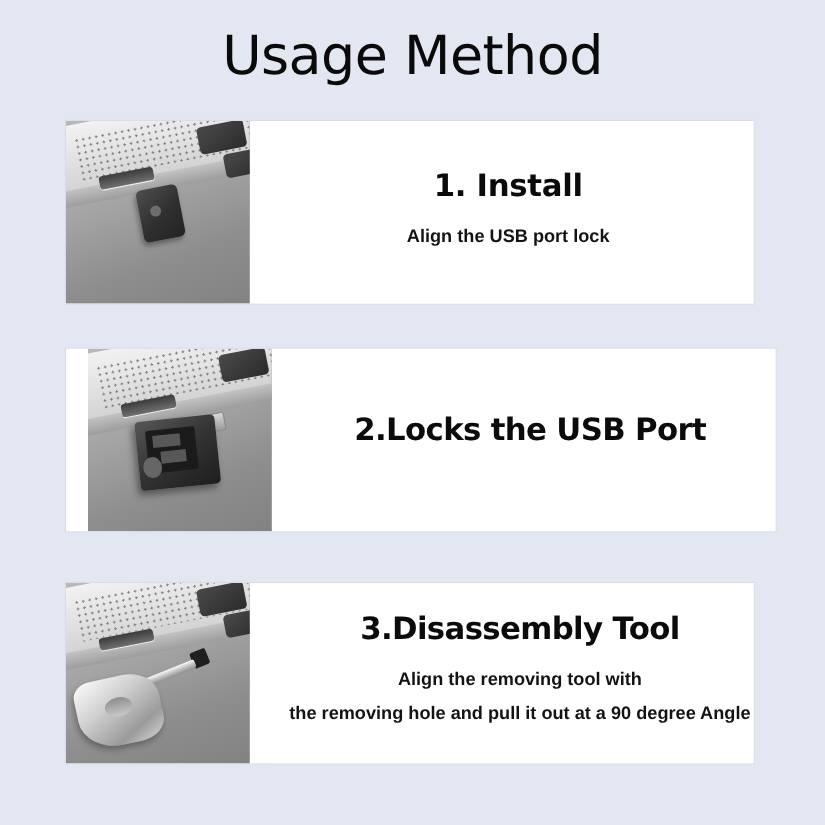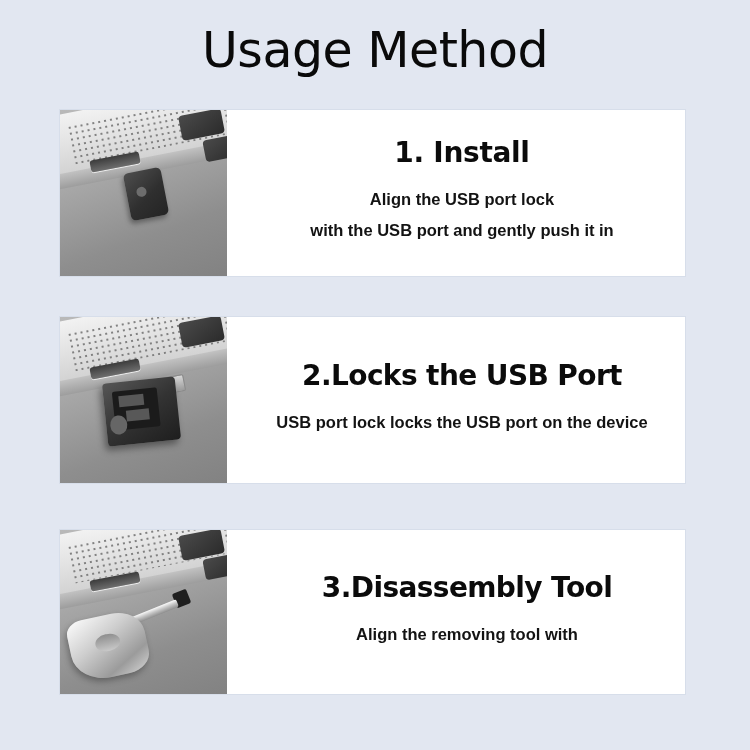--- a/index.html
+++ b/index.html
@@ -41,21 +41,21 @@
     position: absolute;
     left: 60px;
     width: 625px;
     background: #ffffff;
     display: flex;
     flex-direction: row;
     overflow: hidden;
     box-shadow: 0 0 0 1px rgba(195,205,222,0.35);
   }
   .card-1 { top: 110px;  height: 166px; }
-  .card-2 { top: 317px;  height: 166px; }
+  .card-2 { top: 317px;  height: 166px; padding-left: 20px; }
   .card-3 { top: 530px;  height: 164px; gap: 10px; }
 
   .card-photo {
     width: 167px;
     flex: 0 0 167px;
     position: relative;
     overflow: hidden;
     background: #9a9a9a;
   }
 
@@ -251,56 +251,55 @@
       <div class="ph grille"></div>
       <div class="ph laptop-edge"></div>
       <div class="ph key-blk key-a"></div>
       <div class="ph key-blk key-b"></div>
       <div class="ph usb-slot"></div>
       <div class="ph plug-small"></div>
     </div>
     <div class="card-body">
       <div class="card-heading">1. Install</div>
       <div class="card-desc-line">Align the USB port lock</div>
-      <div class="card-desc-line">with the USB port and gently push it in</div>
     </div>
   </div>
 
   <div class="card card-2">
     <div class="card-photo">
       <div class="photo-bg ph"></div>
       <div class="ph laptop-top"></div>
       <div class="ph grille"></div>
       <div class="ph laptop-edge"></div>
       <div class="ph key-blk key-a"></div>
       <div class="ph usb-slot"></div>
       <div class="ph usb-slot-2"></div>
       <div class="ph plug-big">
         <div class="plug-big-face"></div>
         <div class="plug-big-hole"></div>
       </div>
     </div>
     <div class="card-body">
       <div class="card-heading">2.Locks the USB Port</div>
-      <div class="card-desc-line">USB port lock locks the USB port on the device</div>
     </div>
   </div>
 
   <div class="card card-3">
     <div class="card-photo">
       <div class="photo-bg ph"></div>
       <div class="ph laptop-top"></div>
       <div class="ph grille"></div>
       <div class="ph laptop-edge"></div>
       <div class="ph key-blk key-a"></div>
       <div class="ph key-blk key-b"></div>
       <div class="ph usb-slot"></div>
       <div class="ph tool-tip"></div>
       <div class="ph tool-shaft"></div>
       <div class="ph tool-head"></div>
     </div>
     <div class="card-body">
       <div class="card-heading">3.Disassembly Tool</div>
       <div class="card-desc-line">Align the removing tool with</div>
+      <div class="card-desc-line">the removing hole and pull it out at a 90 degree Angle</div>
     </div>
   </div>
 
 </div>
 
 </body></html>

